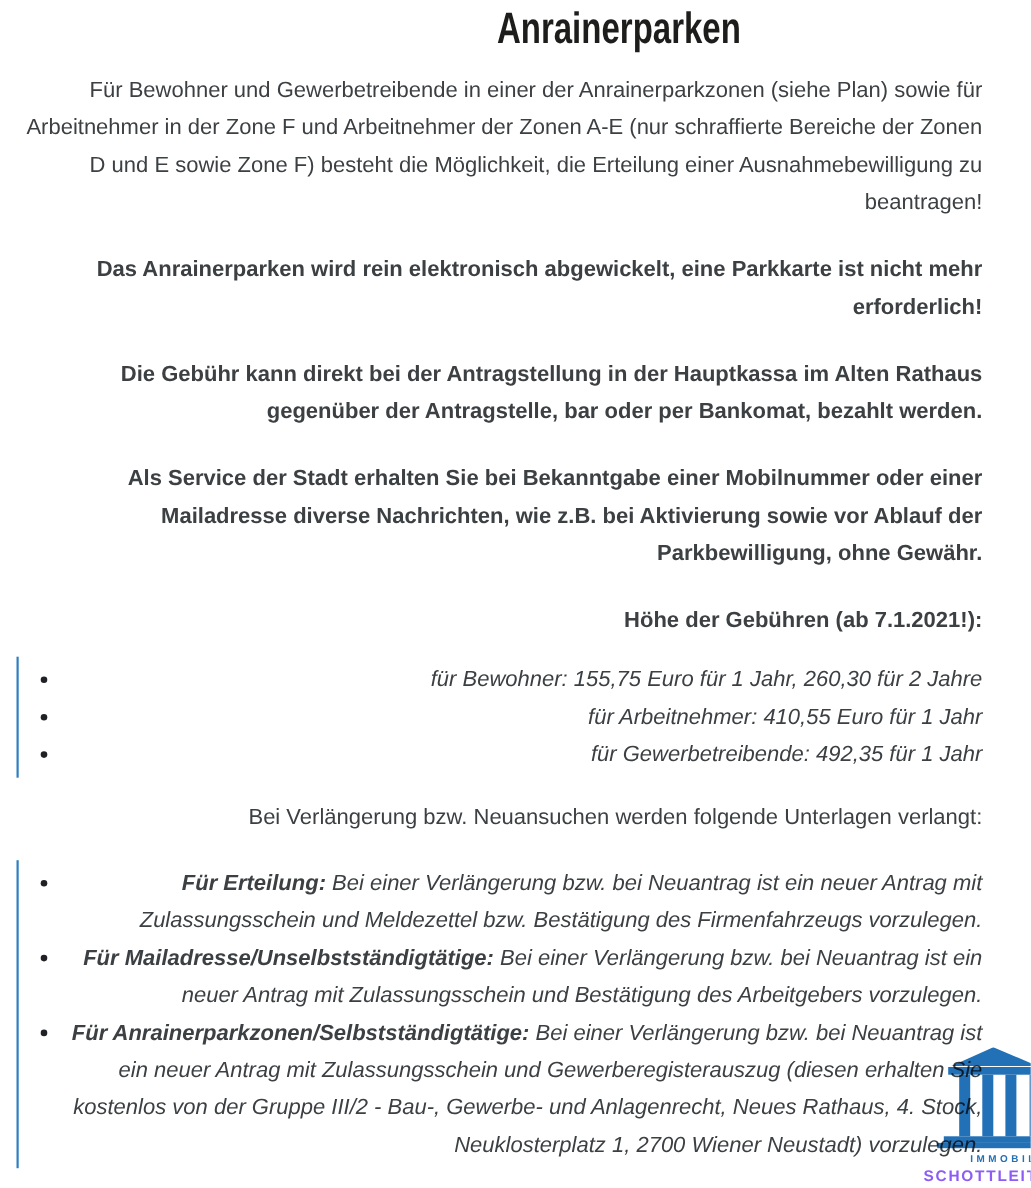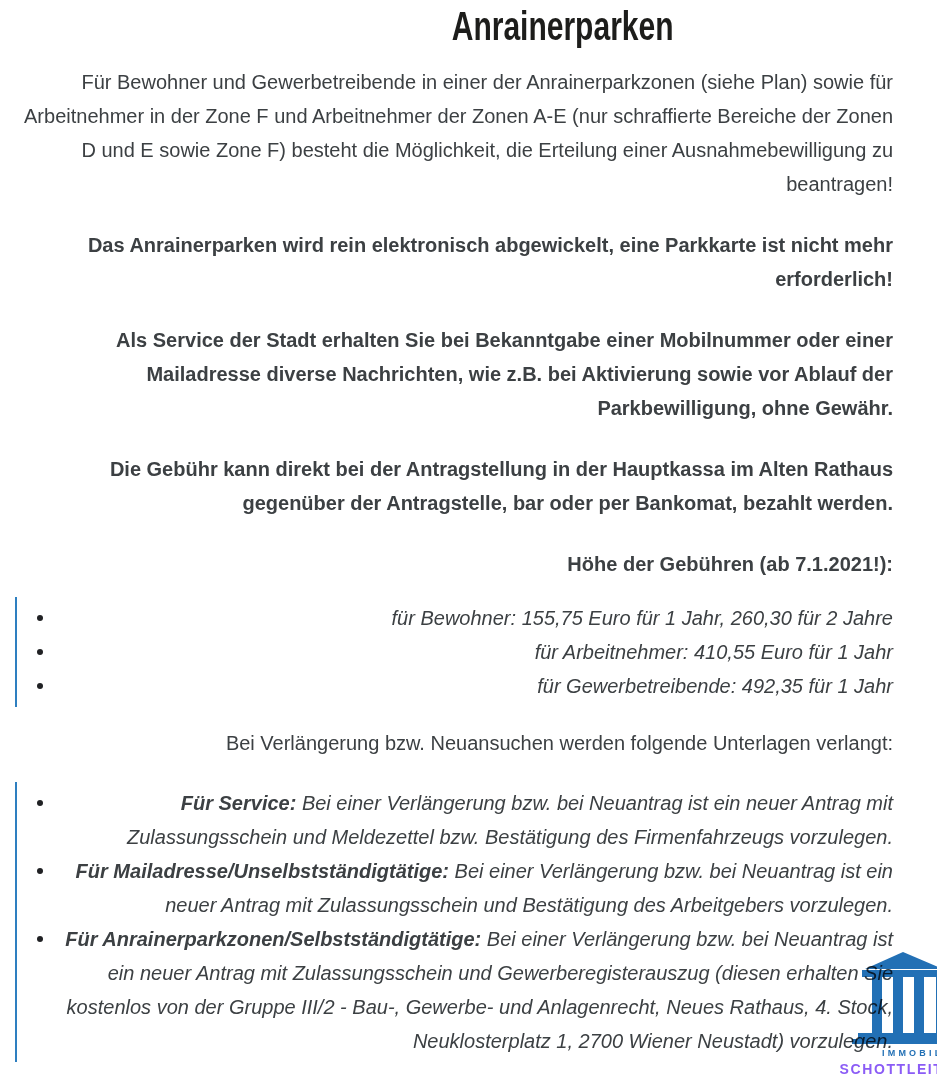--- a/index.html
+++ b/index.html
@@ -78,37 +78,37 @@
 <body>
 
 <div class="content">
 
   <h1 class="page-title">Anrainerparken</h1>
 
   <p>Für Bewohner und Gewerbetreibende in einer der Anrainerparkzonen (siehe Plan) sowie für Arbeitnehmer in der Zone F und Arbeitnehmer der Zonen A-E (nur schraffierte Bereiche der Zonen D und E sowie Zone F) besteht die Möglichkeit, die Erteilung einer Ausnahmebewilligung zu beantragen!</p>
 
   <p class="bold">Das Anrainerparken wird rein elektronisch abgewickelt, eine Parkkarte ist nicht mehr erforderlich!</p>
 
+  <p class="bold">Die Gebühr kann direkt bei der Antragstellung in der Hauptkassa im Alten Rathaus gegenüber der Antragstelle, bar oder per Bankomat, bezahlt werden.</p>
+
   <p class="bold">Als Service der Stadt erhalten Sie bei Bekanntgabe einer Mobilnummer oder einer Mailadresse diverse Nachrichten, wie z.B. bei Aktivierung sowie vor Ablauf der Parkbewilligung, ohne Gewähr.</p>
-
-  <p class="bold">Die Gebühr kann direkt bei der Antragstellung in der Hauptkassa im Alten Rathaus gegenüber der Antragstelle, bar oder per Bankomat, bezahlt werden.</p>
 
   <p class="bold fees-heading">Höhe der Gebühren (ab 7.1.2021!):</p>
 
   <ul class="callout">
     <li>für Bewohner: 155,75 Euro für 1 Jahr, 260,30 für 2 Jahre</li>
     <li>für Arbeitnehmer: 410,55 Euro für 1 Jahr</li>
     <li>für Gewerbetreibende: 492,35 für 1 Jahr</li>
   </ul>
 
   <p class="renewal-intro">Bei Verlängerung bzw. Neuansuchen werden folgende Unterlagen verlangt:</p>
 
   <ul class="callout req">
     <li>
-      <span class="lead">Für Service:</span>
+      <span class="lead">Für Erteilung:</span>
       <span>Bei einer Verlängerung bzw. bei Neuantrag ist ein neuer Antrag mit Zulassungsschein und Meldezettel bzw. Bestätigung des Firmenfahrzeugs vorzulegen.</span>
     </li>
     <li>
       <span class="lead">Für Mailadresse/Unselbstständigtätige:</span>
       <span>Bei einer Verlängerung bzw. bei Neuantrag ist ein neuer Antrag mit Zulassungsschein und Bestätigung des Arbeitgebers vorzulegen.</span>
     </li>
     <li>
       <span class="lead">Für Anrainerparkzonen/Selbstständigtätige:</span>
       <span>Bei einer Verlängerung bzw. bei Neuantrag ist ein neuer Antrag mit Zulassungsschein und Gewerberegisterauszug (diesen erhalten Sie kostenlos von der Gruppe III/2 - Bau-, Gewerbe- und Anlagenrecht, Neues Rathaus, 4. Stock, Neuklosterplatz 1, 2700 Wiener Neustadt) vorzulegen.</span>
     </li>

